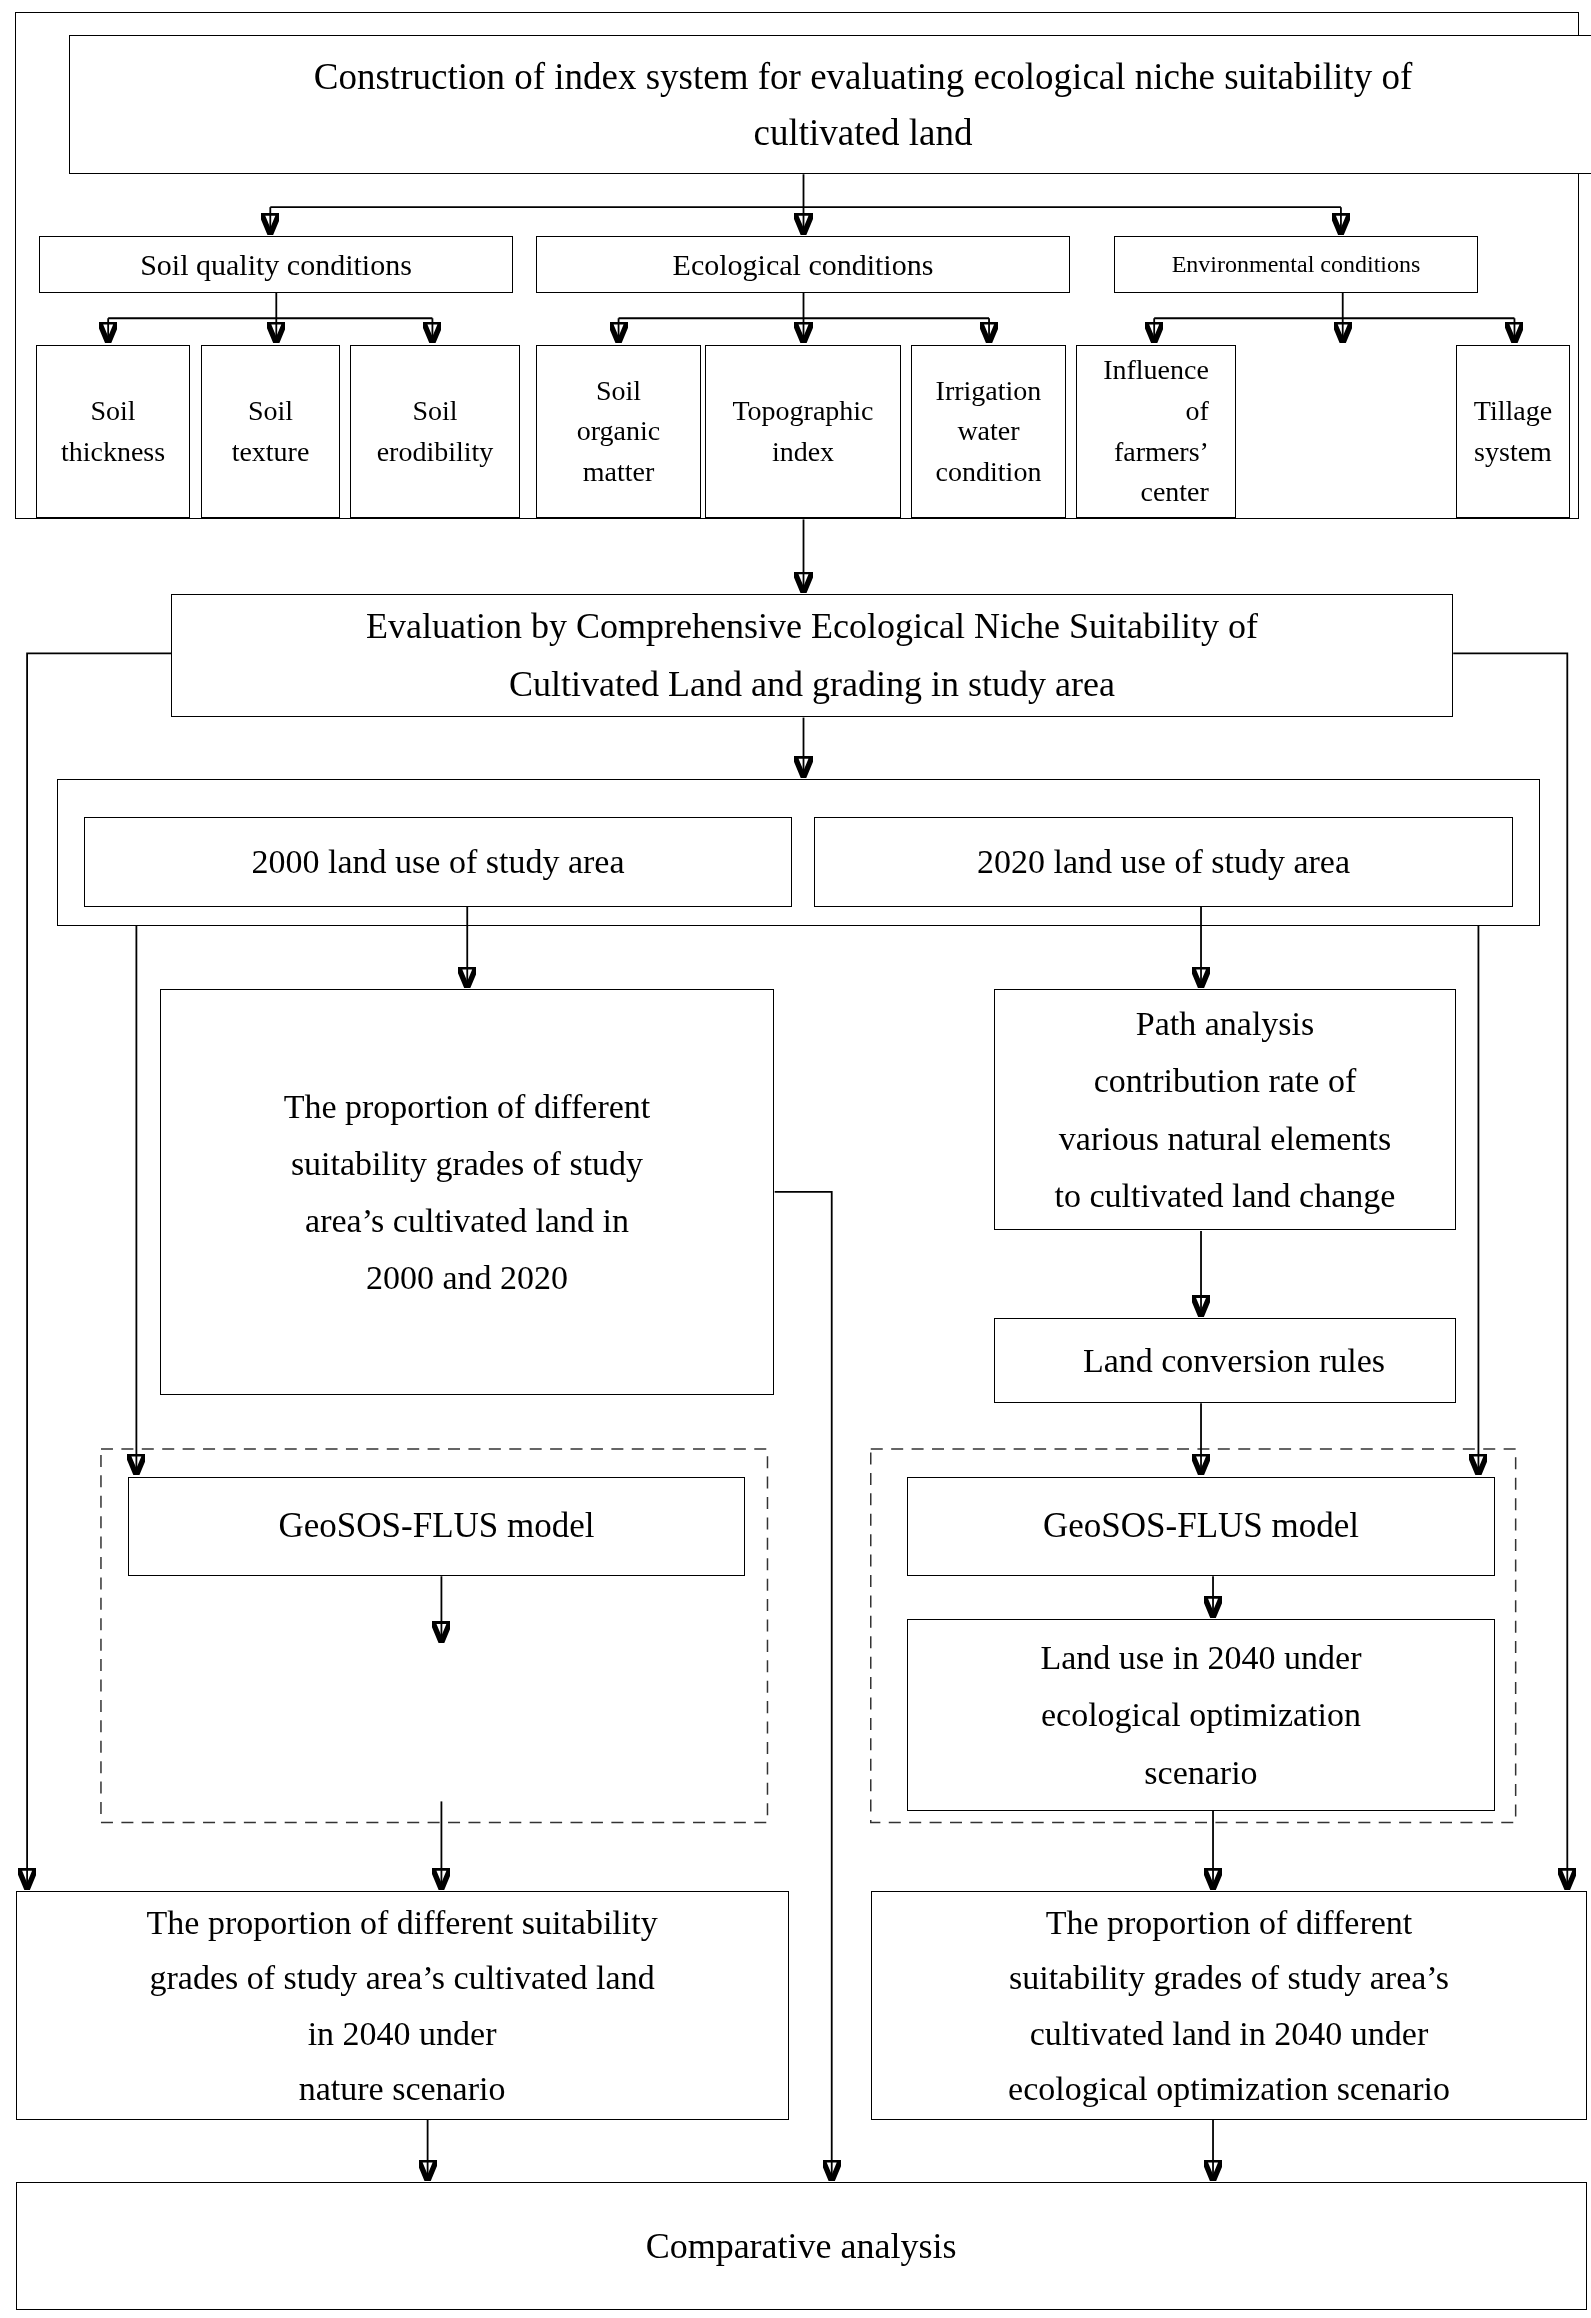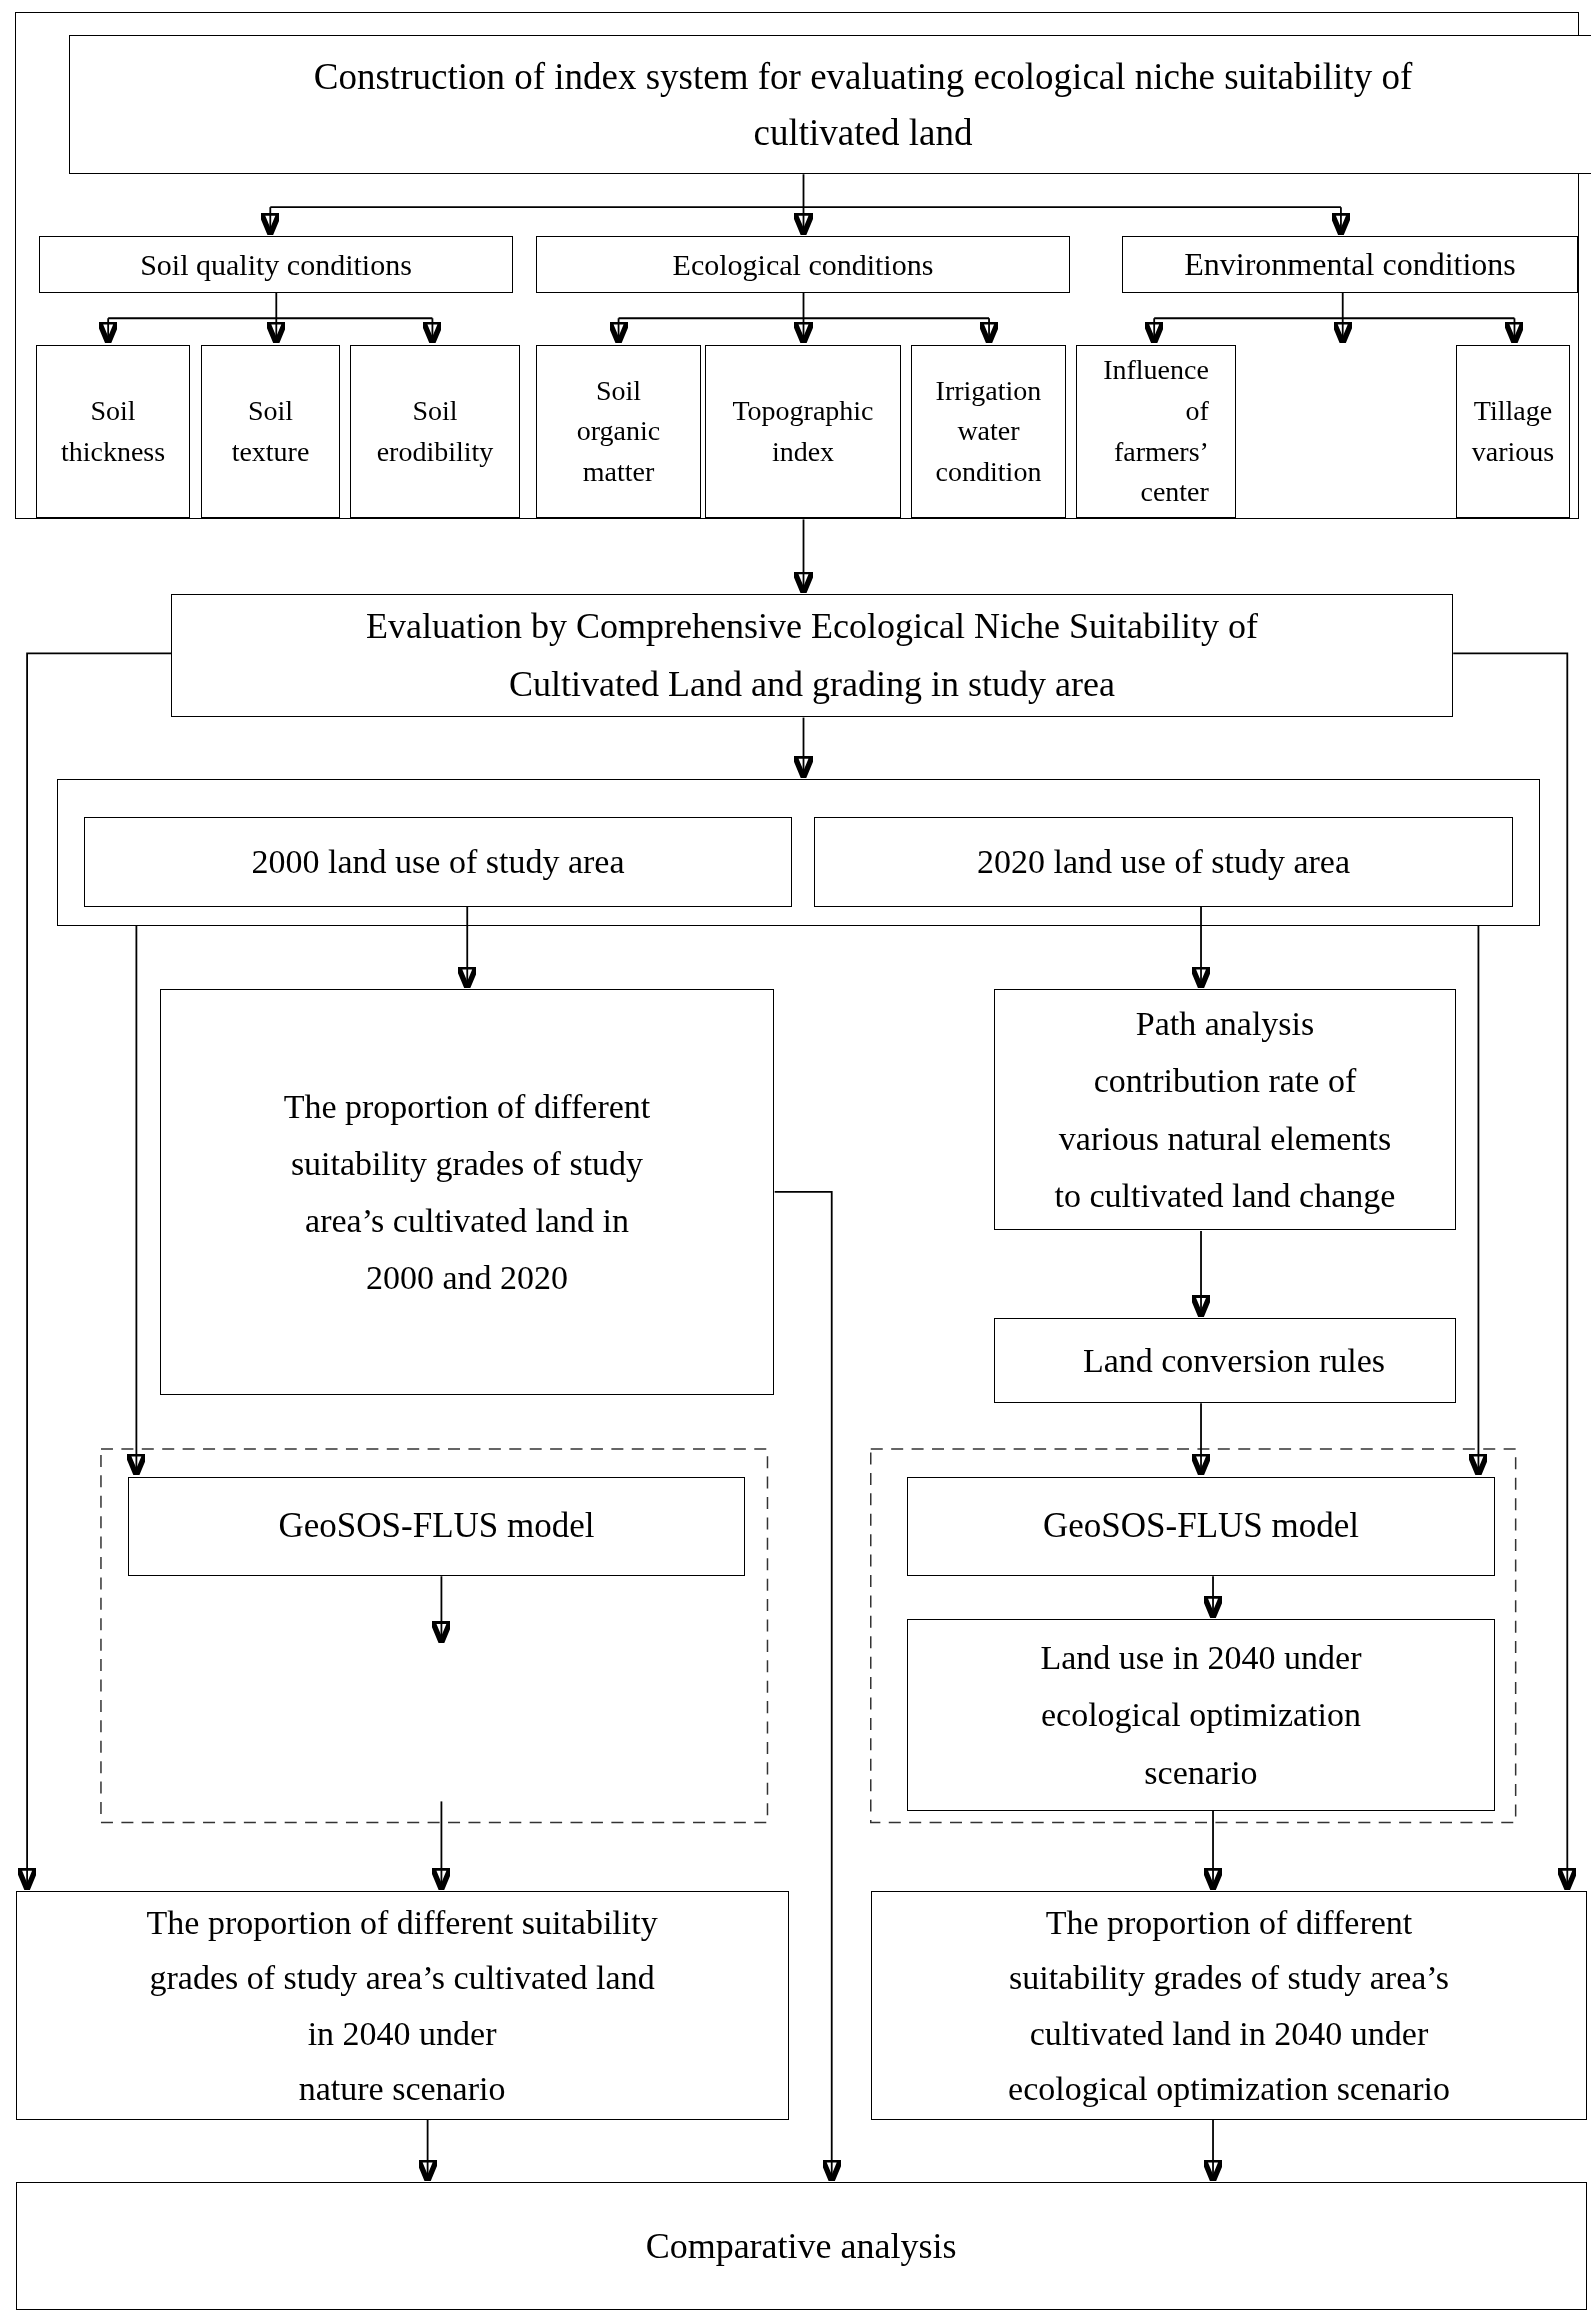--- a/index.html
+++ b/index.html
@@ -35,21 +35,21 @@
     padding:2.4px 6px;
     z-index:2;
     line-height:1.45;
   }
   .frame{background:transparent;z-index:0;}
   
   .outer-top      {left:15px;   top:12px;   width:1564px; height:507px;}
   .title-box      {left:69px;  top:35px;   width:1588px; height:139px; font-size:37px; line-height:1.5;}
   .cond-1         {left:39px;   top:236px;  width:474px;  height:57px;  font-size:30px;}
   .cond-2         {left:536px;  top:236px;  width:534px;  height:57px;  font-size:30px;}
-  .cond-3         {left:1114px; top:236px;  width:456px;  height:57px;  font-size:32px;margin-left:8px;}
+  .cond-3         {left:1114px; top:236px;  width:364px;  height:57px;  font-size:24px;}
   .leaf           {top:345px;   height:173px; font-size:28px; line-height:1.45; padding:2.4px 3.6px;}
   .leaf-1{left:36px;   width:154px;}
   .leaf-2{left:201px;  width:139px;}
   .leaf-3{left:350px;  width:170px;}
   .leaf-4{left:536px;  width:165px;}
   .leaf-5{left:705px; width:196px;}
   .leaf-6{left:911px; width:155px;}
   .leaf-7{left:1076px; width:160px;text-align:right;}
   .leaf-8{left:1249px; width:198px;}
   .leaf-9{left:1456px; width:114px;}
@@ -149,21 +149,21 @@
   <div class="box leaf leaf-5">Topographic
 index</div>
   <div class="box leaf leaf-6">Irrigation
 water
 condition</div>
   <div class="box leaf leaf-7">Influence
 of
 farmers’
 center</div>
   <div class="box leaf leaf-9">Tillage
-various</div>
+system</div>
 
   <div class="box evaluation-box">Evaluation by Comprehensive Ecological Niche Suitability of
 Cultivated Land and grading in study area</div>
 
   <div class="box frame landuse-frame"></div>
   <div class="box lu2000">2000 land use  of study area</div>
   <div class="box lu2020">2020 land use of study area</div>
 
   <div class="box prop-left">The proportion of different
 suitability grades of study

